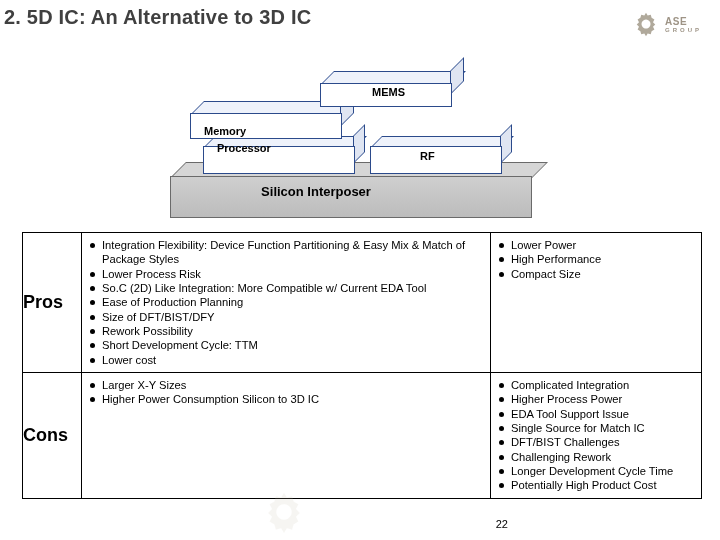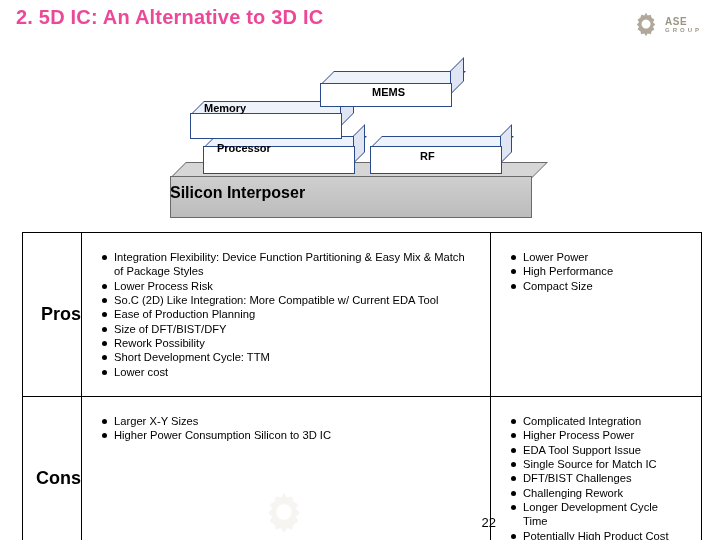--- a/index.html
+++ b/index.html
@@ -1,27 +1,27 @@
 <!DOCTYPE html>
 <html><head>
 <meta charset="utf-8">
 <style>
   html,body{margin:0;padding:0;width:720px;height:540px;font-family:"Trebuchet MS","Arial",sans-serif;background:#fff;color:#000;overflow:hidden}
   .slide{position:relative;width:720px;height:540px;overflow:hidden}
-  .title{position:absolute;left:16px;top:6px;font-size:20px;font-weight:bold;letter-spacing:.2px;color:#ec4899}
+  .title{position:absolute;left:4px;top:6px;font-size:20px;font-weight:bold;letter-spacing:.2px;color:#404040}
   .logo{position:absolute;right:18px;top:10px}
   .logo-row{display:flex;align-items:center;gap:5px}
   .gear{width:28px;height:28px;fill:#b0a99b}
   .logo-text{color:#9e9486;font-size:10px;letter-spacing:.5px;font-weight:bold}
 
   .diagram{position:absolute;left:170px;top:56px;width:360px;height:165px}
   .interposer{position:absolute;left:0;top:106px;width:360px;height:54px}
   .int-face{position:absolute;left:0;top:14px;width:360px;height:40px;background:linear-gradient(#cfcfcf,#bcbcbc);border:1px solid #6a6a6a}
   .int-top{position:absolute;left:0;top:0;width:360px;height:14px;background:#d6d6d6;border:1px solid #6a6a6a;transform:skewX(-45deg);transform-origin:bottom left}
-  .int-label{position:absolute;left:0;top:22px;width:292px;font-size:16px;font-weight:bold}
+  .int-label{position:absolute;left:0;top:22px;width:292px;text-align:center;font-size:13px;font-weight:bold}
 
   .die{position:absolute}
   .d-face{position:absolute;background:#fff;border:1px solid #2b4a8b}
   .d-top{position:absolute;background:#eef2fb;border:1px solid #2b4a8b;transform:skewX(-45deg);transform-origin:bottom left}
   .d-side{position:absolute;background:#dfe5f2;border:1px solid #2b4a8b;transform:skewY(-45deg);transform-origin:top left}
   .d-label{position:absolute;font-size:11px;font-weight:bold}
 
   
   .proc{left:33px;top:80px}
   .proc .d-face{left:0;top:10px;width:150px;height:26px}
@@ -34,41 +34,41 @@
   .rf .d-face{left:0;top:10px;width:130px;height:26px}
   .rf .d-top{left:0;top:0;width:130px;height:10px}
   .rf .d-side{left:130px;top:0;width:10px;height:26px}
   .rf .d-label{left:50px;top:14px}
 
   
   .mem{left:20px;top:45px}
   .mem .d-face{left:0;top:12px;width:150px;height:24px}
   .mem .d-top{left:0;top:0;width:150px;height:12px}
   .mem .d-side{left:150px;top:0;width:12px;height:24px}
-  .mem .d-label{left:14px;top:1px}
+  .mem .d-label{left:14px;top:24px}
 
   
   .mems{left:150px;top:15px}
   .mems .d-face{left:0;top:12px;width:130px;height:22px}
   .mems .d-top{left:0;top:0;width:130px;height:12px}
   .mems .d-side{left:130px;top:0;width:12px;height:22px}
   .mems .d-label{left:52px;top:15px}
 
   .table{position:absolute;left:22px;top:232px;width:680px;border:1px solid #000;border-collapse:collapse;font-size:11.2px;line-height:1.28}
   .table td{border:1px solid #000;padding:5px 6px 5px 8px;vertical-align:top}
-  .rowhead{width:58px;font-size:18px;font-weight:bold;text-align:right;vertical-align:middle !important;padding:0 !important}
-  ul.b{list-style:none;margin:12px;padding:0}
+  .rowhead{width:58px;font-size:18px;font-weight:bold;text-align:left;vertical-align:middle !important;padding:0 !important}
+  ul.b{list-style:none;margin:0;padding:0}
   ul.b>li{position:relative;padding-left:12px}
   ul.b>li::before{content:"";position:absolute;left:0;top:5px;width:5px;height:5px;background:#000;border-radius:50%}
   .col-r{width:196px}
 
   .footer-left{position:absolute;left:10px;bottom:10px;font-size:10px;color:#b3aea3}
   .footer-left .cmark{font-size:9px;border:1px solid #b3aea3;border-radius:50%;padding:0 2px;margin-right:3px}
   .footer-left b{color:#9e9486}
-  .pagenum{position:absolute;right:224px;bottom:10px;font-size:13px}
+  .pagenum{position:absolute;right:212px;bottom:10px;font-size:11px}
 
   .wm{position:absolute;left:260px;bottom:4px;opacity:.15}
   .wm-row{display:flex;align-items:center;gap:8px}
   .wm svg{width:48px;height:48px;fill:#c9c2b0}
 </style>
 </head>
 <body>
 <div class="slide">
 
   <div class="title">2. 5D IC: An Alternative to 3D IC</div>

